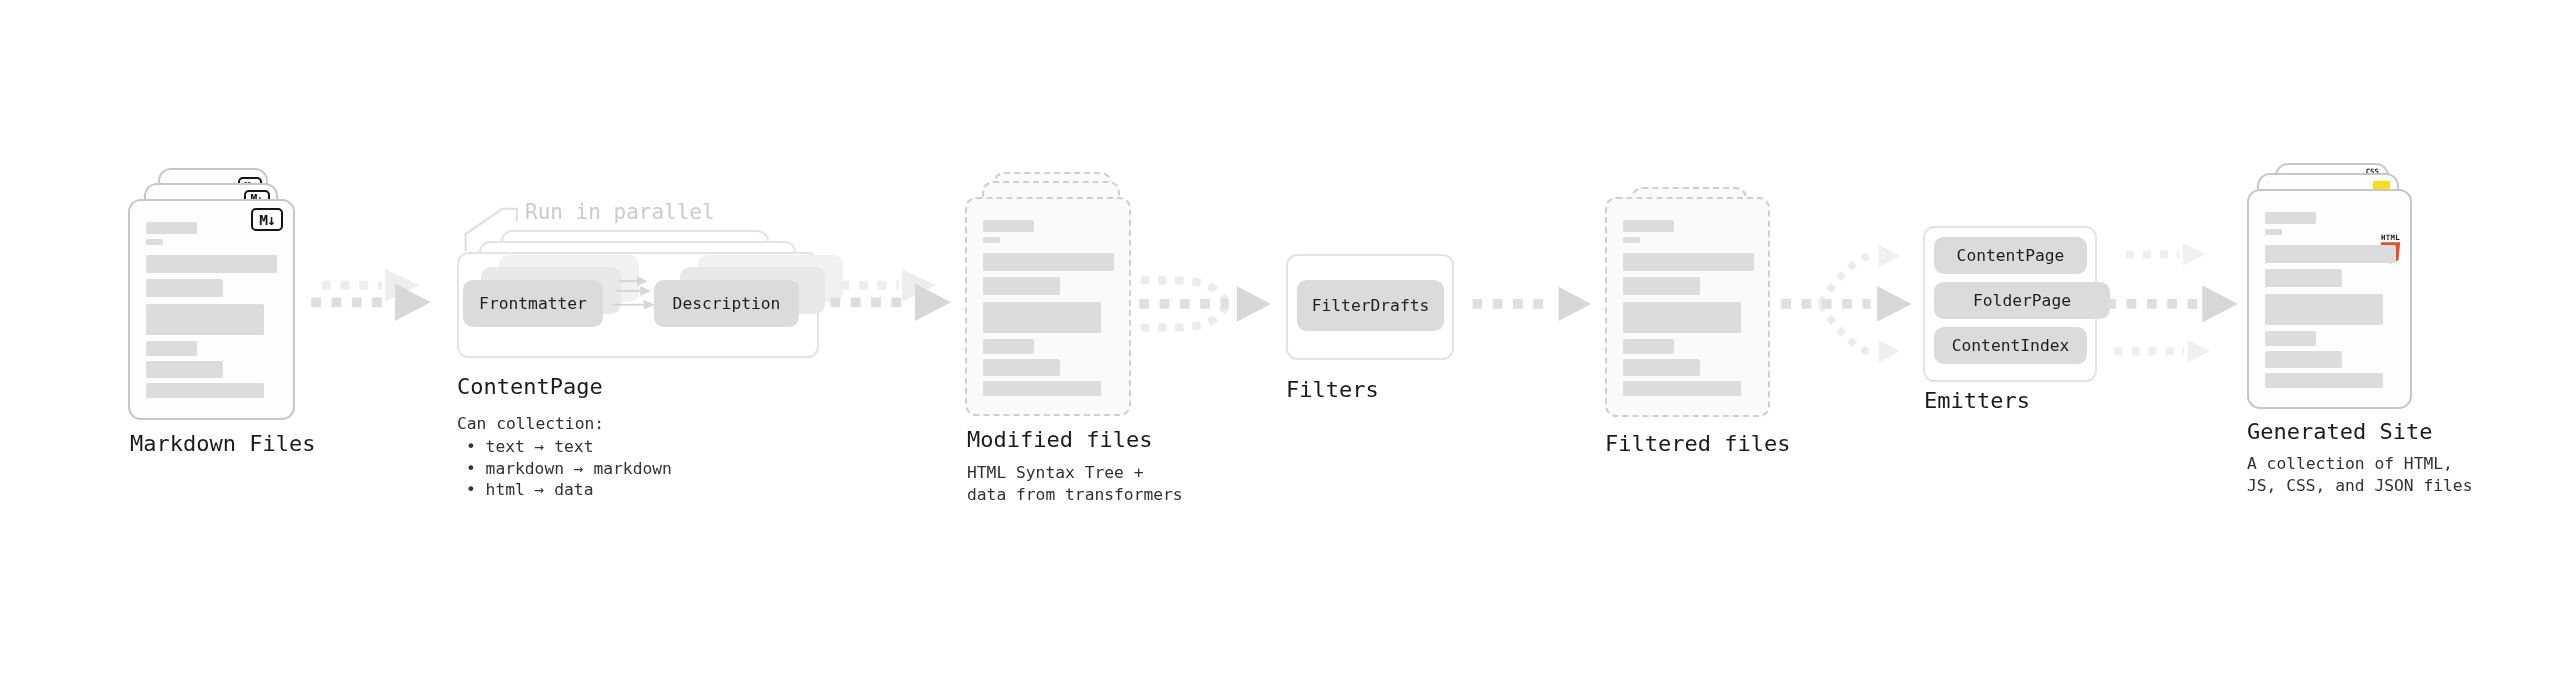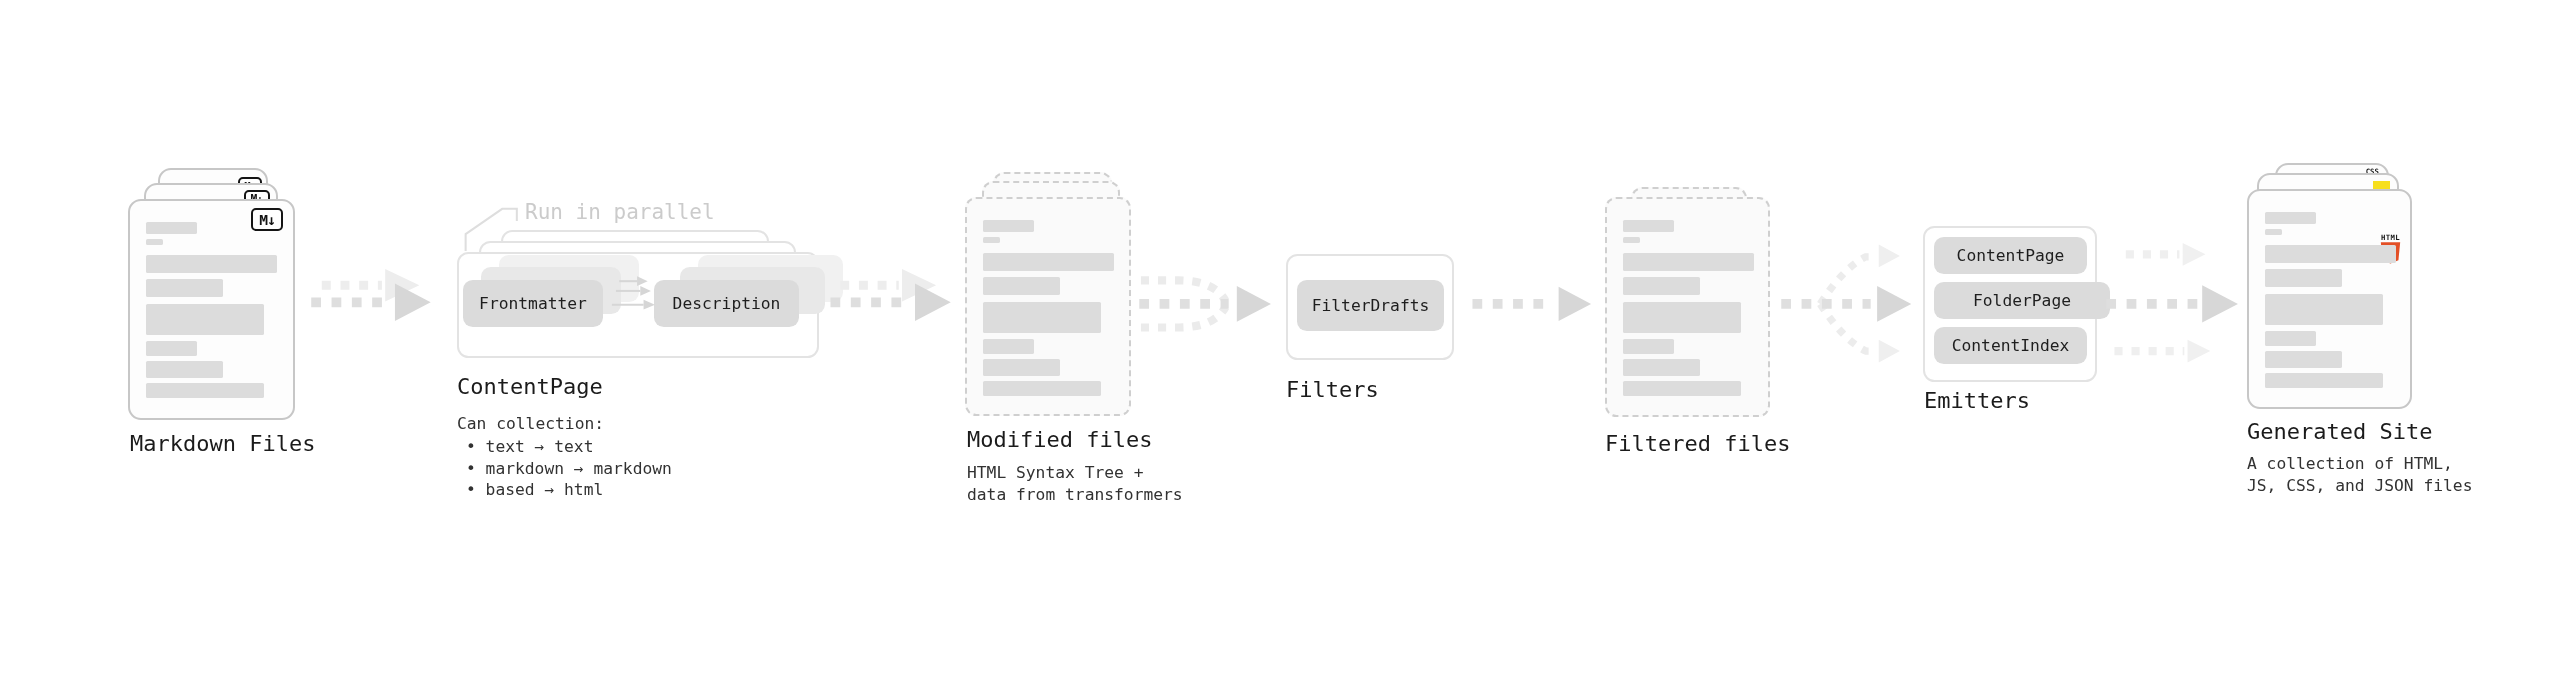--- a/index.html
+++ b/index.html
@@ -80,21 +80,21 @@
     <div class="pill ghost2" style="left:698px;top:255px;width:145px;height:47px;"></div>
     <div class="pill ghost1" style="left:481px;top:267px;width:140px;height:47px;"></div>
     <div class="pill ghost1" style="left:680px;top:267px;width:145px;height:47px;"></div>
     <div class="pill" style="left:463px;top:280px;width:140px;height:47px;">Frontmatter</div>
     <div class="pill" style="left:654px;top:280px;width:145px;height:47px;">Description</div>
 
     <div class="h" style="left:457px;top:375px;">ContentPage</div>
     <div class="body-text" style="left:457px;top:413px;">Can collection:</div>
     <div class="body-text" style="left:466px;top:436px;">• text → text</div>
     <div class="body-text" style="left:466px;top:458px;">• markdown → markdown</div>
-    <div class="body-text" style="left:466px;top:479px;">• based → html</div>
+    <div class="body-text" style="left:466px;top:479px;">• html → data</div>
   </div>
 
   <div class="layer">
     <div class="file dashed" style="left:993px;top:172px;width:119px;height:49px;"></div>
     <div class="file dashed" style="left:982px;top:181px;width:138px;height:49px;"></div>
     <div class="file dashed" style="left:965px;top:197px;width:166px;height:219px;">
       <div class="bars">
           <div class="bar" style="width: 51px; height: 12.2px; margin-top: 0px;"></div>
           <div class="bar" style="width: 17px; height: 5.7px; margin-top: 4.9px;"></div>
           <div class="bar" style="width: 131px; height: 18px; margin-top: 9.8px;"></div>

